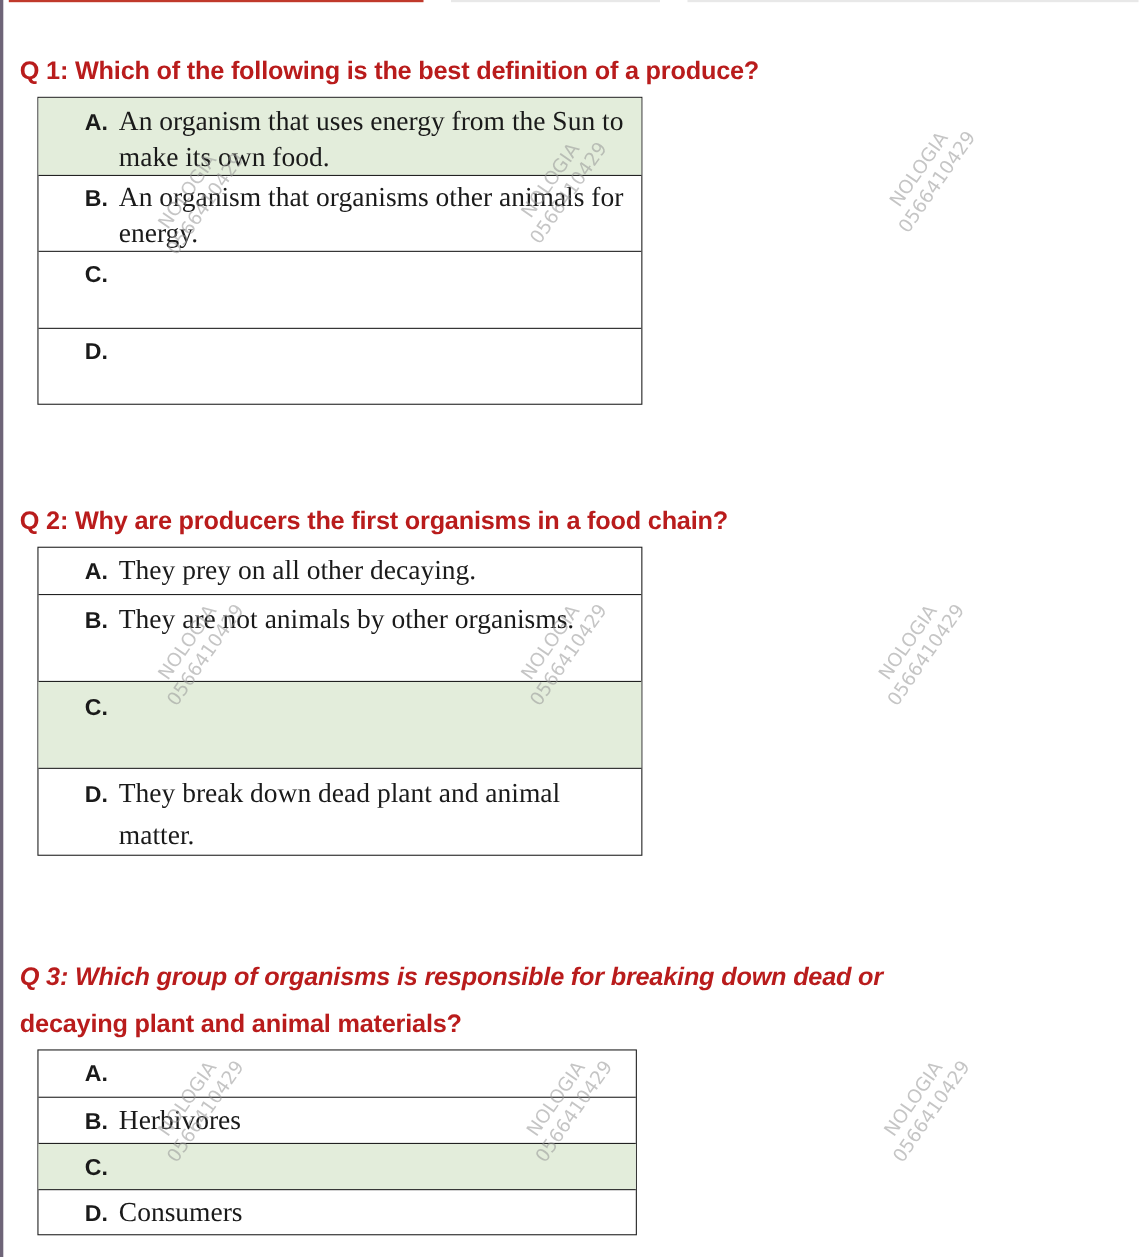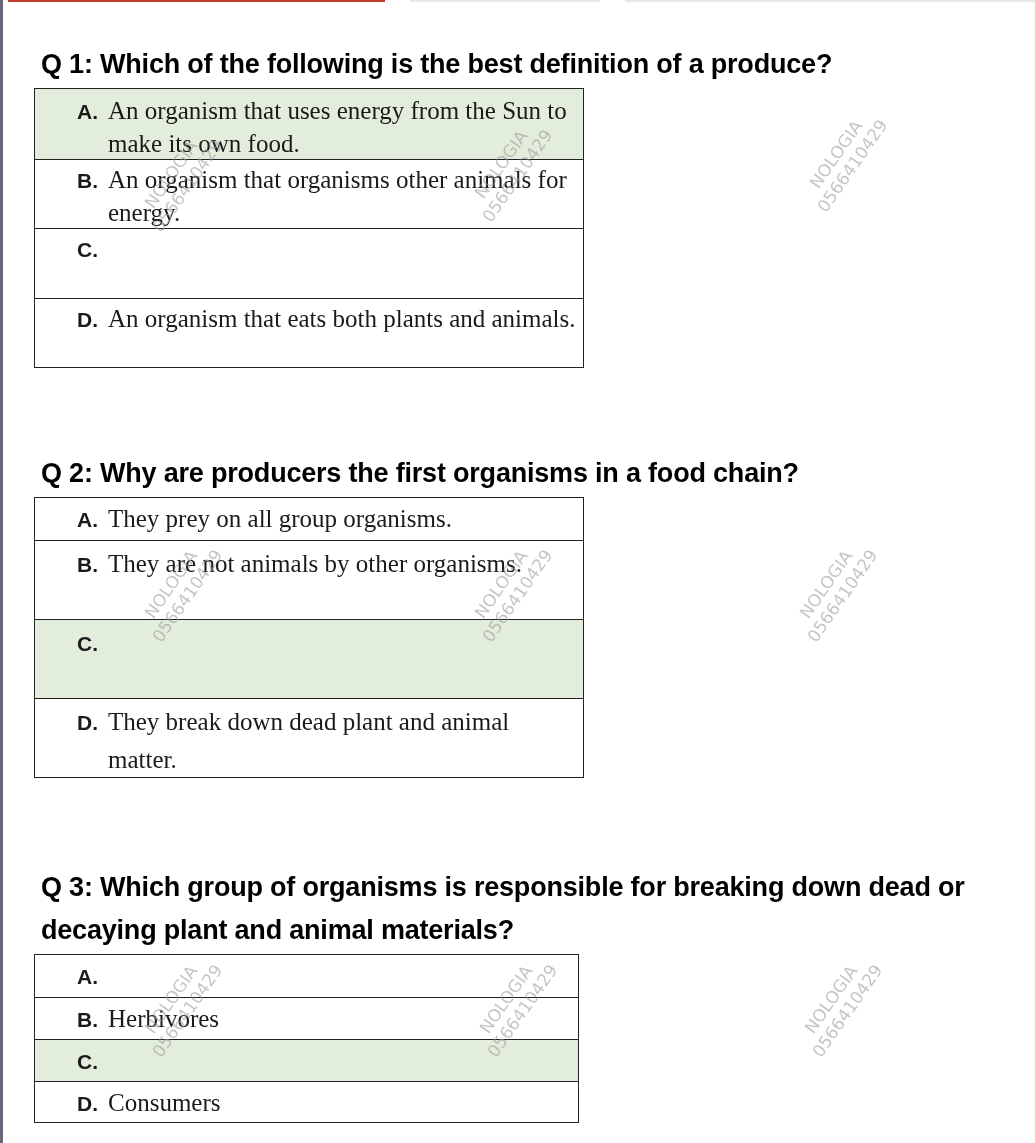--- a/index.html
+++ b/index.html
@@ -9,23 +9,23 @@
       font-family: "Liberation Serif", serif;
       color: #1a1a1a;
     }
     .left-edge { position: absolute; left: 0; top: 0; width: 3px; height: 1143px; background: #6e6478; }
     .top-bar { position: absolute; top: 0; height: 2px; }
     .top-bar.red { left: 8px; width: 377px; background: #c0392b; }
     .top-bar.grey1 { left: 410px; width: 190px; background: #e8e8e8; }
     .top-bar.grey2 { left: 625px; width: 410px; background: #e8e8e8; }
 
     .question {
-      position: absolute; left: 41px;
+      position: absolute; left: 18px;
       font-family: "Liberation Sans", sans-serif;
-      font-weight: bold; font-size: 27px; color: #000000;
+      font-weight: bold; font-size: 23px; color: #b91c1c;
       line-height: 43px;
       letter-spacing: -0.2px;
     }
     .options {
       position: absolute; left: 34px;
       border: 1px solid #222;
       box-sizing: border-box;
     }
     .opt {
       border-top: 1px solid #222;
@@ -72,44 +72,43 @@
   </div>
   <div class="opt" style="height:69px; padding-top:3px;">
     <span class="letter">B.</span>
     <span class="text">An organism that organisms other animals for energy.</span>
   </div>
   <div class="opt" style="height:70px; padding-top:3px;">
     <span class="letter">C.</span>
   </div>
   <div class="opt" style="height:69px; padding-top:3px;">
     <span class="letter">D.</span>
-    <span class="text">An organism that eats both plants and animals.</span>
   </div>
 </div>
 
 <div class="question" style="top:452px;">Q 2: Why are producers the first organisms in a food chain?</div>
 <div class="options" style="top:497px; width:550px;">
   <div class="opt" style="height:42px; padding-top:4px;">
     <span class="letter">A.</span>
-    <span class="text">They prey on all group organisms.</span>
+    <span class="text">They prey on all other decaying.</span>
   </div>
   <div class="opt" style="height:79px; padding-top:4px; line-height:38px;">
     <span class="letter">B.</span>
     <span class="text">They are not animals by other organisms.</span>
   </div>
   <div class="opt correct" style="height:79px; padding-top:4px; line-height:38px;">
     <span class="letter">C.</span>
   </div>
   <div class="opt" style="height:79px; padding-top:4px; line-height:38px;">
     <span class="letter">D.</span>
     <span class="text">They break down dead plant and animal matter.</span>
   </div>
 </div>
 
-<div class="question" style="top:866px;">Q 3: Which group of organisms is responsible for breaking down dead or</div>
+<div class="question" style="top:866px;font-style:italic;">Q 3: Which group of organisms is responsible for breaking down dead or</div>
 <div class="question" style="top:909px;text-align:center;">decaying plant and animal materials?</div>
 <div class="options" style="top:954px; width:545px;">
   <div class="opt" style="height:42px; padding-top:4px;">
     <span class="letter">A.</span>
   </div>
   <div class="opt" style="height:42px; padding-top:4px;">
     <span class="letter">B.</span>
     <span class="text">Herbivores</span>
   </div>
   <div class="opt correct" style="height:42px; padding-top:4px;">

